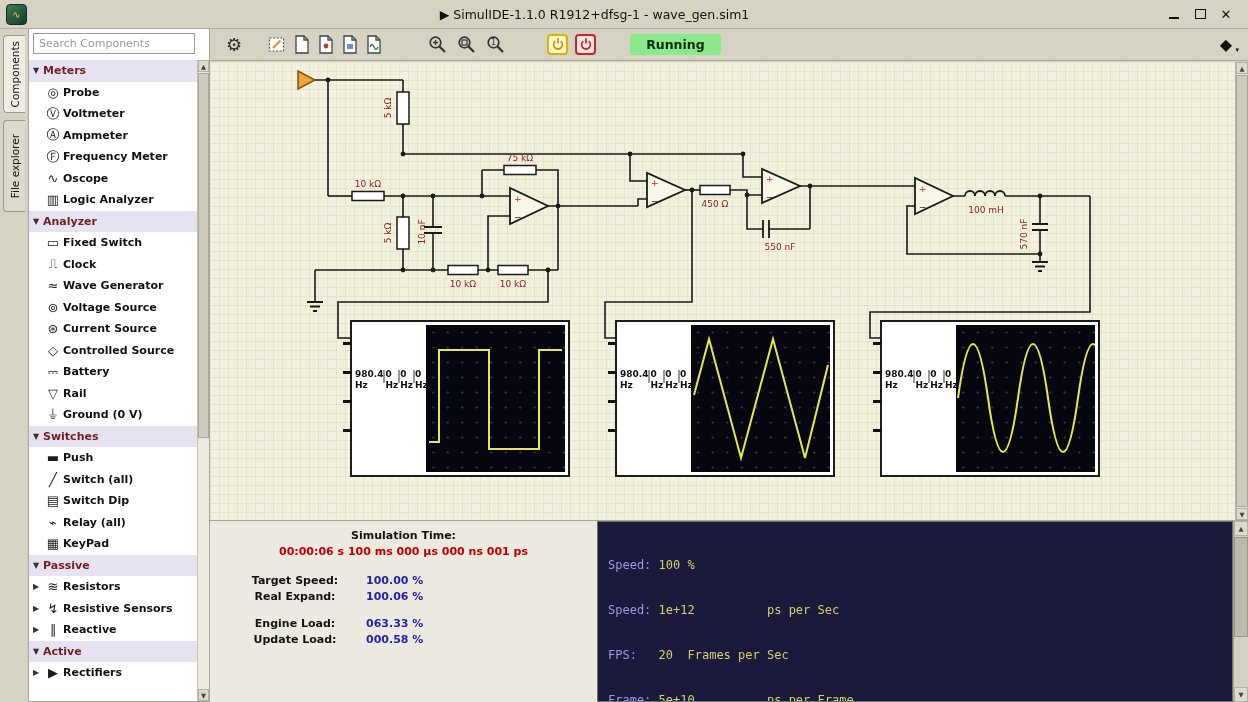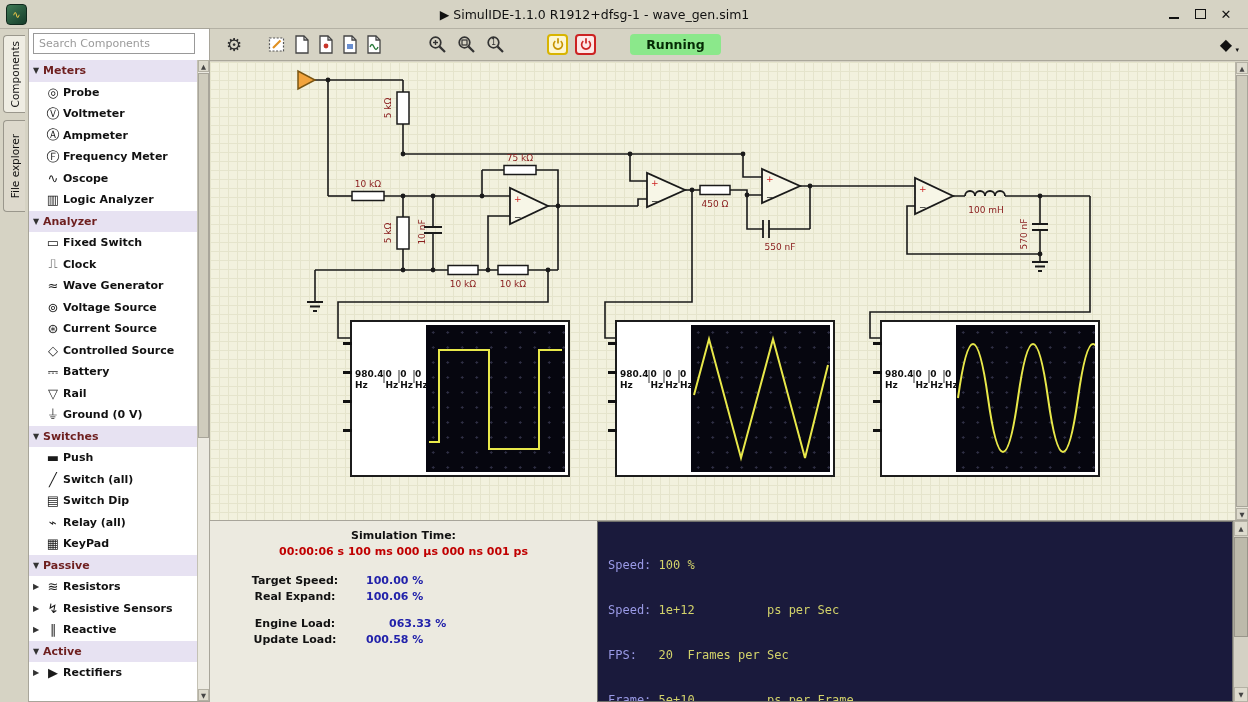--- a/index.html
+++ b/index.html
@@ -82,21 +82,21 @@
   .scope-screen svg{position:absolute;left:0;top:0;}
   .pin{position:absolute;left:-9px;width:9px;height:3px;background:#111;}
   .p1{top:20px;} .p2{top:49px;} .p3{top:78px;} .p4{top:107px;}
 
   
   .bottom{position:absolute;left:210px;top:520px;right:0;bottom:0;border-top:1px solid #a8a59a;display:flex;background:#eceae0;box-sizing:border-box;}
   .stats{width:387px;flex:none;padding:8px 14px;box-sizing:border-box;font-size:11px;text-align:center;}
   .stat-h{font-weight:bold;}
   .time-val{color:#c00000;font-weight:bold;margin:3px 0 16px 0;}
   .stat-row{display:flex;margin-top:3px;}
-  .stat-row.gap{margin-top:14px;gap:23px;}
+  .stat-row.gap{margin-top:14px;}
   .stat-label{width:142px;font-weight:bold;flex:none;}
   .stat-val{color:#2222aa;font-weight:bold;}
   .console{flex:1;background:#1a1a3c;border:1px solid #70706c;padding:7px 10px;overflow:hidden;
     font-family:"DejaVu Sans Mono","Liberation Mono",monospace;font-size:12px;white-space:pre;}
   .cline{height:17px;line-height:17px;}
   .lbl{color:#9a9ae6;} .rest{color:#d2d26a;}
   .console-scroll{width:15px;flex:none;background:#d4d1c4;border-left:1px solid #a8a59a;position:relative;box-sizing:border-box;}
   .console-scroll .sb-arrow{height:15px;line-height:15px;}
   .csc-thumb{position:absolute;top:16px;left:0;right:0;height:55%;background:#bdbaa b;background:#bdbaab;border:1px solid #98958a;box-sizing:border-box;}
 </style>

